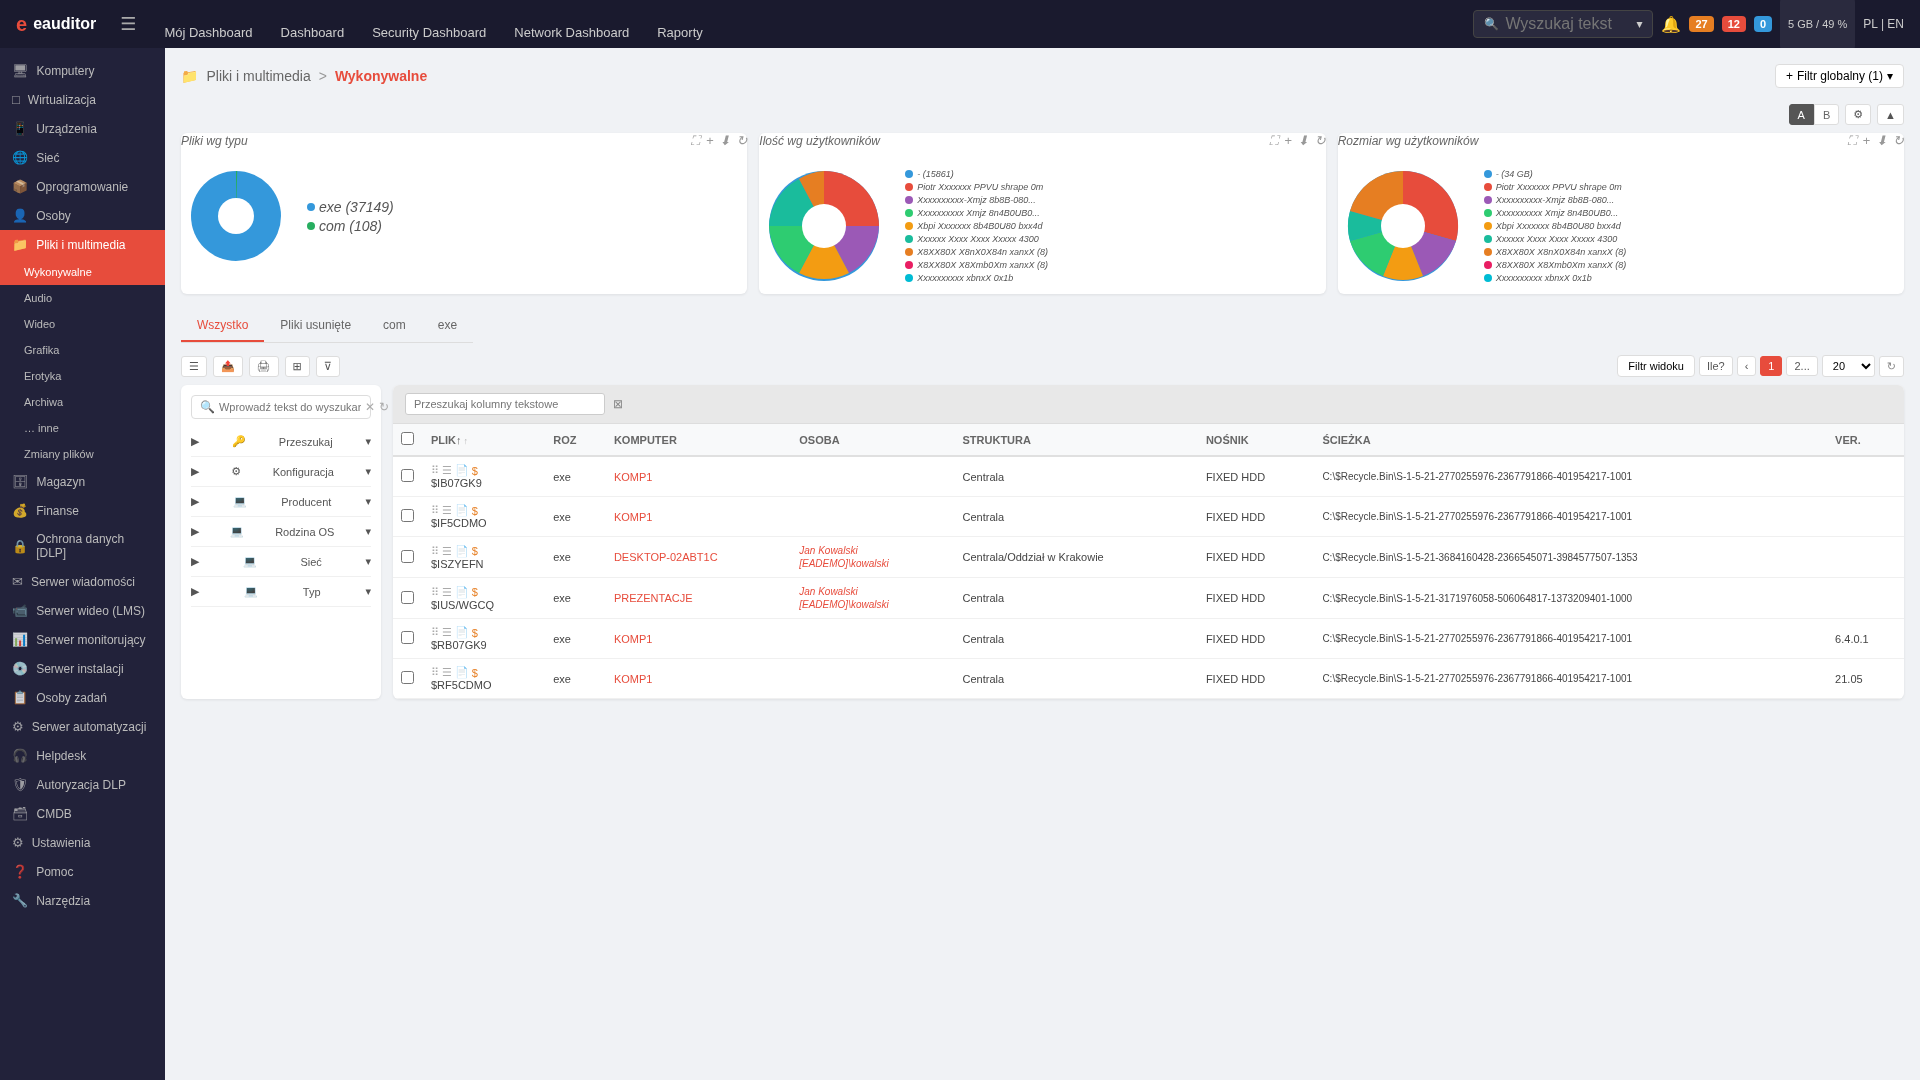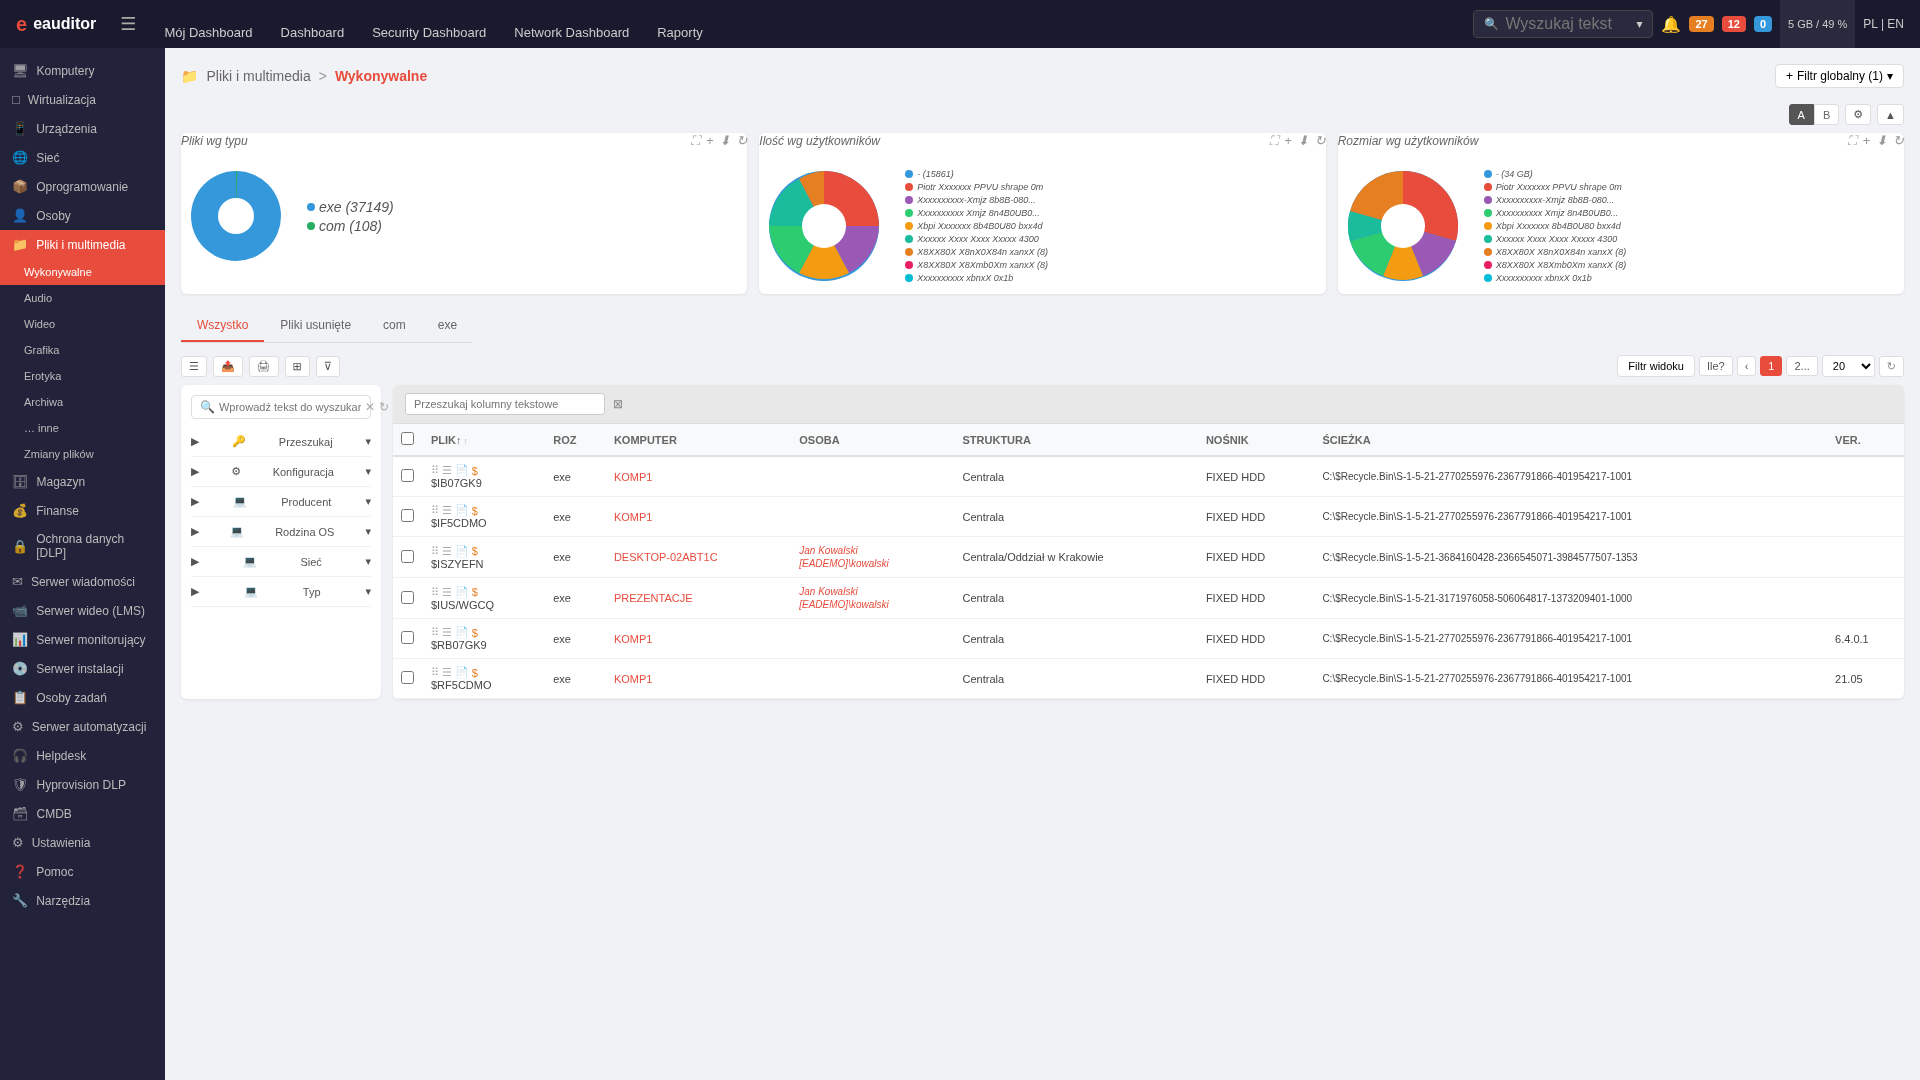--- a/index.html
+++ b/index.html
@@ -221,21 +221,21 @@
     <div class="sidebar-item">
       <span class="sidebar-icon">⚙</span>
       <span>Serwer automatyzacji</span>
     </div>
     <div class="sidebar-item">
       <span class="sidebar-icon">🎧</span>
       <span>Helpdesk</span>
     </div>
     <div class="sidebar-item">
       <span class="sidebar-icon">🛡</span>
-      <span>Hyprovision DLP</span>
+      <span>Autoryzacja DLP</span>
     </div>
     <div class="sidebar-item">
       <span class="sidebar-icon">🗃</span>
       <span>CMDB</span>
     </div>
     <div class="sidebar-item">
       <span class="sidebar-icon">⚙</span>
       <span>Ustawienia</span>
     </div>
     <div class="sidebar-item">

